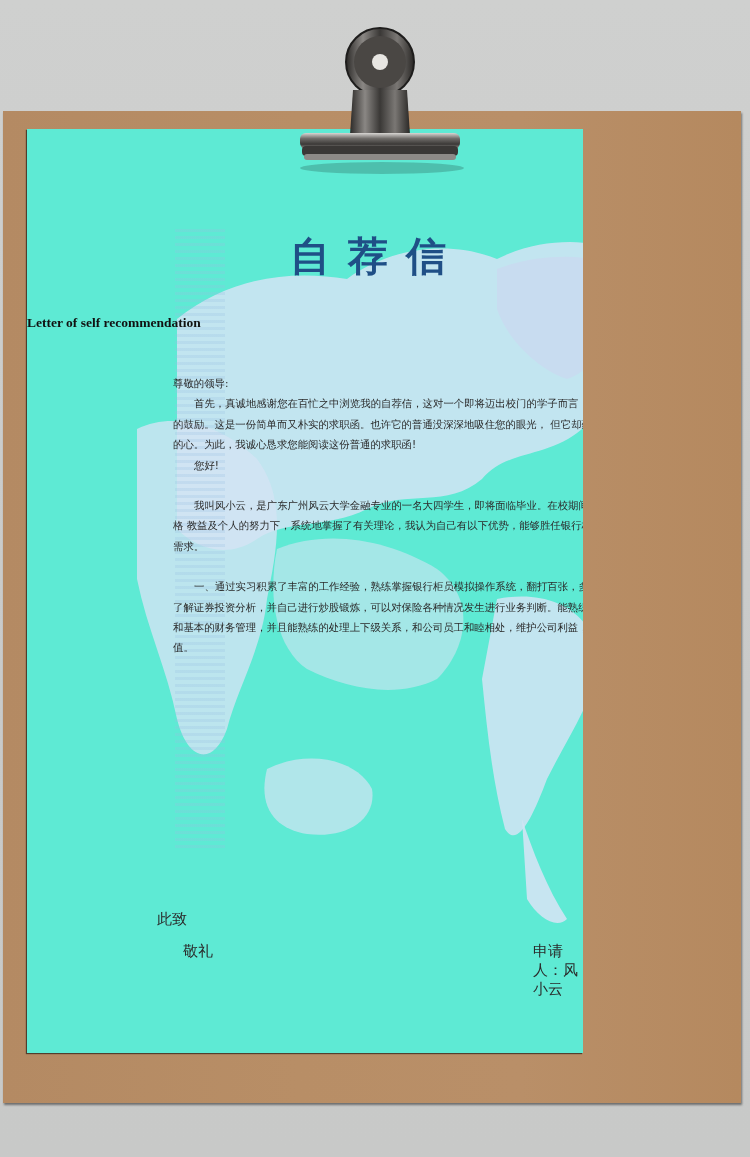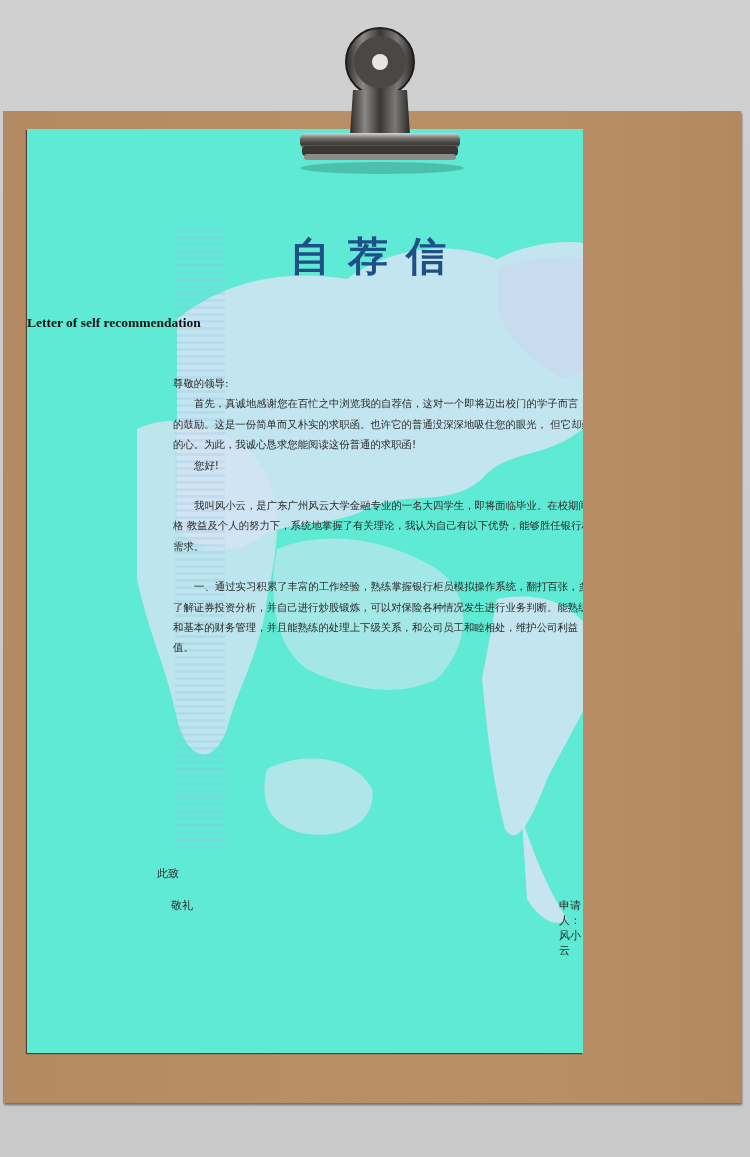--- a/index.html
+++ b/index.html
@@ -39,21 +39,21 @@
     font-family: "Liberation Serif", "DejaVu Serif", serif;
     font-size: 13.5px; font-weight: bold; color: #111;
   }
   .body {
     position: absolute; left: 108px; top: 244px; width: 483px;
     font-size: 10.4px; line-height: 20.4px; color: #2a2a2a; margin-left: 38px;
   }
   .body p { margin: 0; }
   .indent { text-indent: 21px; }
   .gap { height: 20px; }
-  .closing { position: absolute; font-size: 11px; color: #2a2a2a; }
+  .closing { position: absolute; font-size: 15px; color: #2a2a2a; margin-top: 44px; }
 </style>
 </head>
 <body>
 
 <div class="board"></div>
 
 <div class="paper">
   <svg class="map" viewBox="0 0 700 924">
     <g fill="#d3e4f4">
 
@@ -81,22 +81,22 @@
     <p class="indent">您好!</p>
     <div class="gap"></div>
     <p class="indent">我叫风小云，是广东广州风云大学金融专业的一名大四学生，即将面临毕业。在校期间，在师友的严格 教益及个人的努力下，系统地掌握了有关理论，我认为自己有以下优势，能够胜任银行柜员岗位的职业需求。</p>
     <div class="gap"></div>
     <p class="indent">一、通过实习积累了丰富的工作经验，熟练掌握银行柜员模拟操作系统，翻打百张，多种点钞技能，了解证券投资分析，并自己进行炒股锻炼，可以对保险各种情况发生进行业务判断。能熟练地收钞、点钞和基本的财务管理，并且能熟练的处理上下级关系，和公司员工和睦相处，维护公司利益，创造公司价值。</p>
     <div class="gap"></div>
     <div class="gap"></div>
   </div>
 
   <div class="closing" style="left:130px; top:737px;">此致</div>
-  <div class="closing" style="left:144px; top:769px;">敬礼</div>
-  <div class="closing" style="left:532px; top:769px;">申请人：风小云</div>
+  <div class="closing" style="left:156px; top:769px;">敬礼</div>
+  <div class="closing" style="left:506px; top:769px;">申请人：风小云</div>
 </div>
 
 <svg class="clip" viewBox="0 0 750 180">
   <defs>
     <linearGradient id="metal" x1="0" y1="0" x2="1" y2="0">
       <stop offset="0" stop-color="#2c2a28"></stop>
       <stop offset="0.25" stop-color="#8a8784"></stop>
       <stop offset="0.5" stop-color="#3a3836"></stop>
       <stop offset="0.75" stop-color="#7a7774"></stop>
       <stop offset="1" stop-color="#2a2826"></stop>

